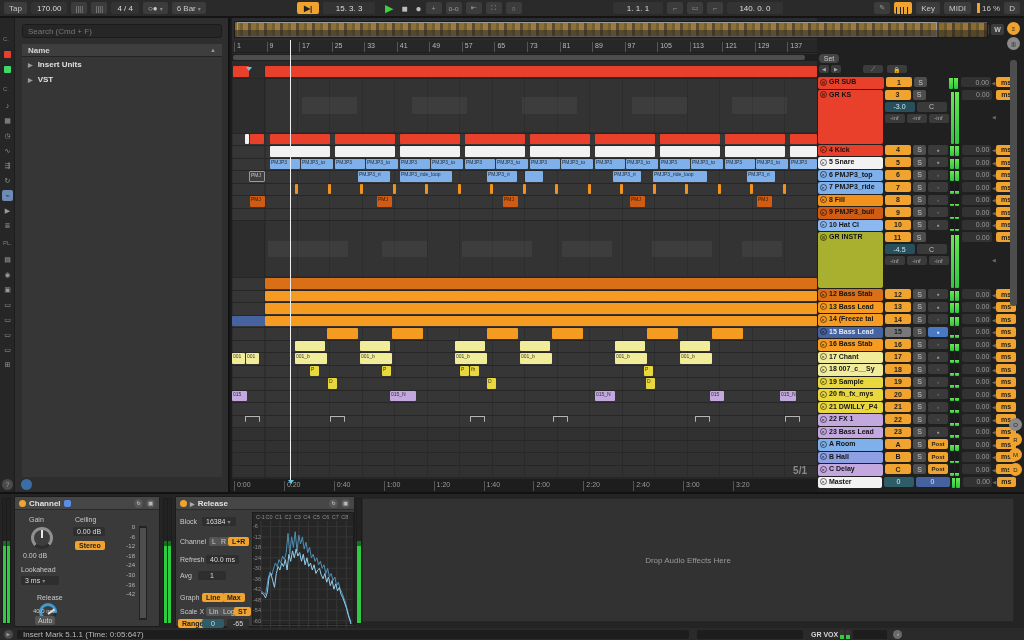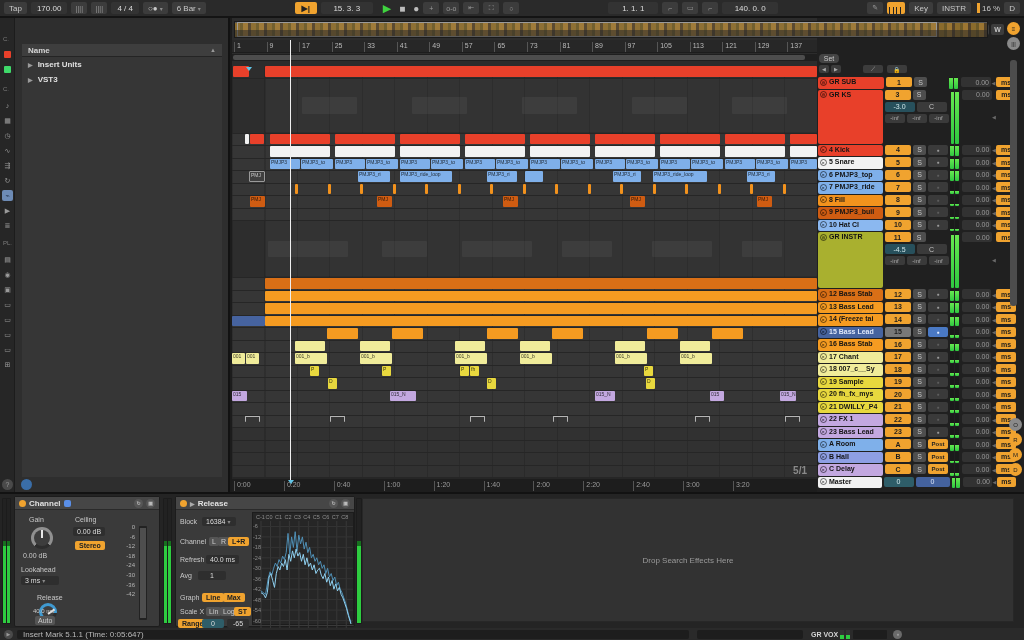--- a/index.html
+++ b/index.html
@@ -168,21 +168,21 @@
     <div class="tbtn ticon">⌐</div>
     <div class="tbtn ticon">▭</div>
     <div class="tbtn ticon">⌐</div>
     <div class="tval" style="width:56px;justify-content:center">140. 0. 0</div>
     <div class="spacer"></div>
     <div class="tbtn ticon">✎</div>
     <div class="kbd">
         <i></i>
       </div>
     <div class="tbtn">Key</div>
-    <div class="tbtn">INSTR</div>
+    <div class="tbtn">MIDI</div>
     <div class="cpuwrap">
         <div class="cpubar"></div>
         <span>16 %</span>
       </div>
     <div class="tbtn" style="margin-right:4px">D</div>
   </div>
 
   <div class="browser">
     <div class="bstrip">
       <div class="lbl" style="top:18px">C.</div>
@@ -201,32 +201,33 @@
       <div class="lbl" style="top:222px">PL.</div>
       <div class="sic" style="top:236px">▤</div>
       <div class="sic" style="top:251px">◉</div>
       <div class="sic" style="top:266px">▣</div>
       <div class="sic" style="top:281px">▭</div>
       <div class="sic" style="top:296px">▭</div>
       <div class="sic" style="top:311px">▭</div>
       <div class="sic" style="top:326px">▭</div>
       <div class="sic" style="top:341px">⊞</div>
     </div>
+    <div class="search">Search (Cmd + F)</div>
     <div class="bhead">
         <span>Name</span>
         <span class="sort">▲</span>
       </div>
     <div class="blist">
       <div class="bitem">
           <span class="tri">▶</span>
           <span>Insert Units</span>
         </div>
       <div class="bitem">
           <span class="tri">▶</span>
-          <span>VST3</span>
+          <span>VST</span>
         </div>
     </div>
     <div class="bfoot">
       <div class="helpcirc">?</div>
       <div class="bluecirc"></div>
     </div>
   </div>
 
   <div class="arr">
     <div class="ruler" id="ruler">
@@ -1240,21 +1241,21 @@
             <div class="dblbl" style="left: 0px; top: 104.517px;">-60</div>
           </div>
       </div>
     </div>
 
     <div class="sidemeter" style="left:356px;width:6px">
         <div class="smb"></div>
       </div>
 
     <div class="drop">
-        <span>Drop Search Effects Here</span>
+        <span>Drop Audio Effects Here</span>
       </div>
   </div>
 
   <div class="status">
     <div class="stcirc">▶</div>
     <div class="stfield" style="width:672px">
         <span>Insert Mark 5.1.1 (Time: 0:05:647)</span>
       </div>
     <div class="stfield" style="width:106px;margin-left:8px"></div>
     <div class="grvox">GR VOX</div>

